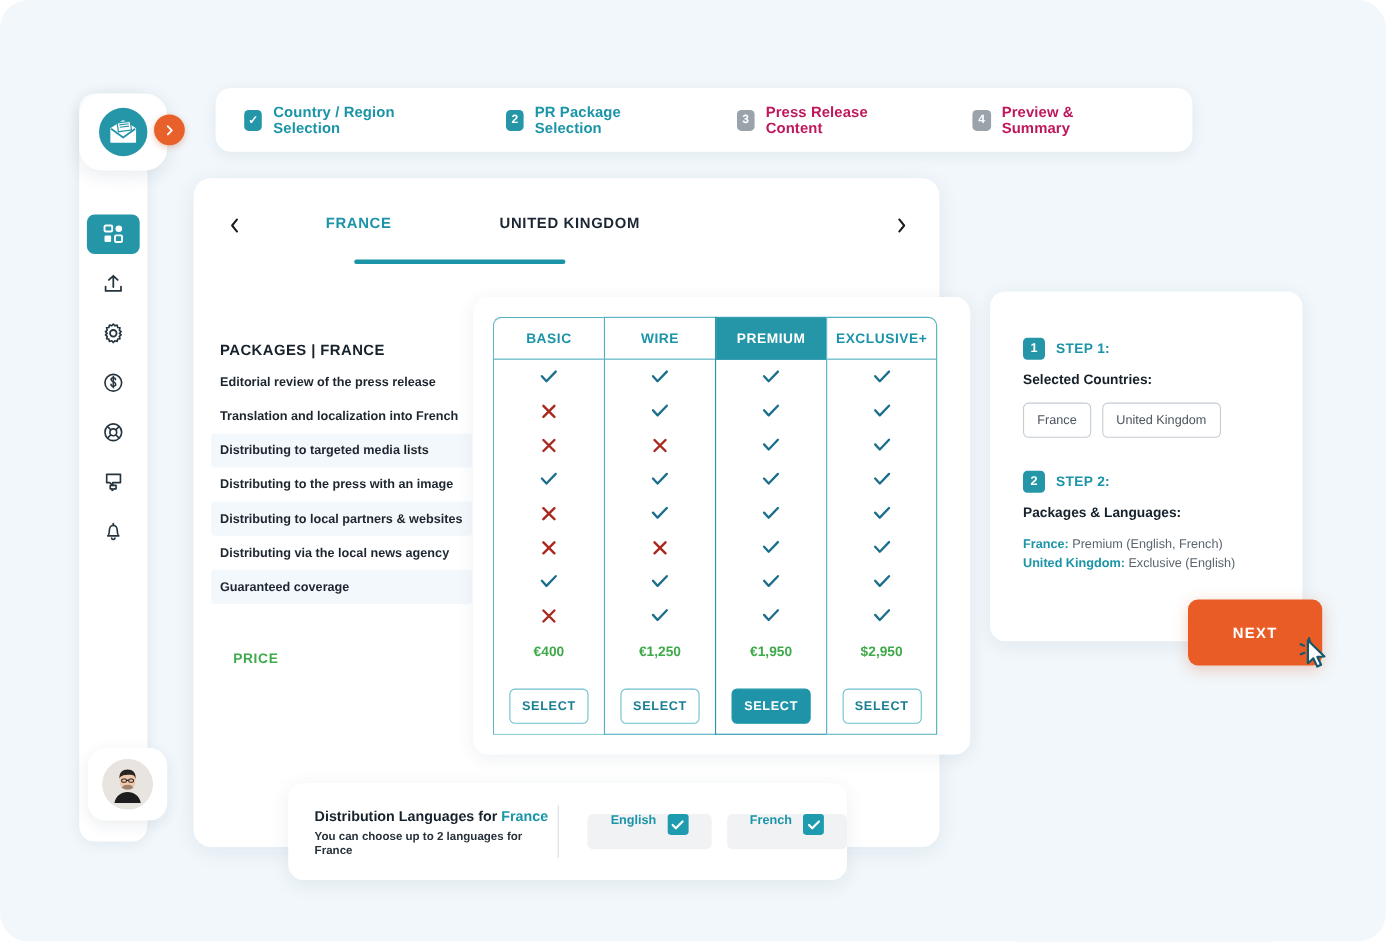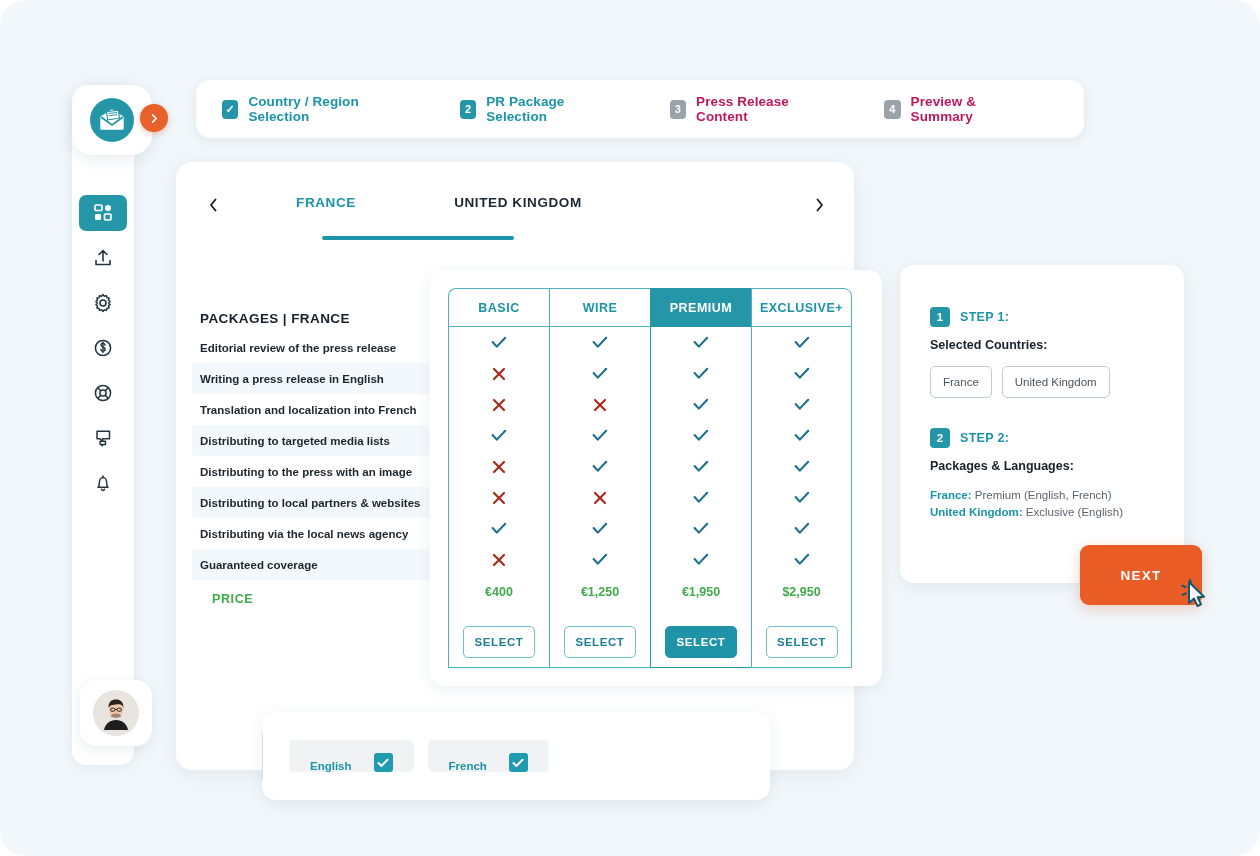--- a/index.html
+++ b/index.html
@@ -247,21 +247,21 @@
   }
   .lang-left { width: 262px; padding-left: 24px; }
   .lang-title { font-size: 13px; font-weight: bold; color: #16212b; margin-bottom: 6px; }
   .lang-title .hl { color: #1b94a8; }
   .lang-sub { font-size: 10.5px; font-weight: bold; color: #2a3views; color:#28323b; }
   .lang-div { width: 1px; height: 48px; background: #d8dfe5; }
   .lang-right { display: flex; gap: 14px; padding-left: 26px; }
   .lang-chip {
     background: #f1f2f4; border-radius: 5px;
     height: 32px; padding: 0 21px;
-    display: flex; align-items: flex-end; gap: 22px;
+    display: flex; align-items: flex-start; gap: 10px;
     cursor: pointer;
   }
   .lang-chip-text { font-size: 11.5px; font-weight: bold; color: #1b94a8; }
   .lang-check {
     width: 19px; height: 19px; border-radius: 3px; background: #1f9bb0;
     display: flex; align-items: center; justify-content: center;
   }
 </style>
 </head>
 <body>
@@ -387,21 +387,20 @@
         </svg>
       </div>
     </div>
   </div>
   <div class="ctab-underline"></div>
 
   <div class="pk-title">PACKAGES  | FRANCE</div>
 
   <div class="feature-list">
     <div class="feature-row">Editorial review of the press release</div>
-    <div class="feature-row alt">Writing a press release in English</div>
     <div class="feature-row">Translation and localization into French</div>
     <div class="feature-row alt">Distributing to targeted media lists</div>
     <div class="feature-row">Distributing to the press with an image</div>
     <div class="feature-row alt">Distributing to local partners &amp; websites</div>
     <div class="feature-row">Distributing via the local news agency</div>
     <div class="feature-row alt">Guaranteed coverage</div>
   </div>
   <div class="price-label">PRICE</div>
 
   <div class="table-wrap"></div>
@@ -621,20 +620,26 @@
 
   <div class="next-btn">NEXT</div>
   <div class="cursor">
     <svg width="42" height="40" viewBox="0 0 42 40">
       <path d="M11 4 L11 25 L16 20.5 L19.5 28 L23 26.3 L19.6 19.2 L26 18.8 Z" fill="#ffffff" stroke="#16586b" stroke-width="2" stroke-linejoin="round"></path>
       <path d="M8 1.5 L7 -2 M2.5 5 L-0.6 3.6 M2.8 11.5 L-0.4 12.8" stroke="#16586b" stroke-width="2" stroke-linecap="round" transform="translate(5,4)"></path>
     </svg>
   </div>
 
   <div class="lang-bar">
+    <div class="lang-left">
+      <div class="lang-title">
+        <span>Distribution Languages for </span><span class="hl">France</span>
+      </div>
+      <div class="lang-sub">You can choose up to 2 languages for France</div>
+    </div>
     <div class="lang-div"></div>
     <div class="lang-right">
       <div class="lang-chip">
         <span class="lang-chip-text">English</span>
         <span class="lang-check">
           <svg width="12" height="10" viewBox="0 0 12 10">
               <path d="M1.5 5 L4.4 8 L10.5 1.8" fill="none" stroke="#fff" stroke-width="2" stroke-linecap="round" stroke-linejoin="round"></path>
             </svg>
         </span>
       </div>

